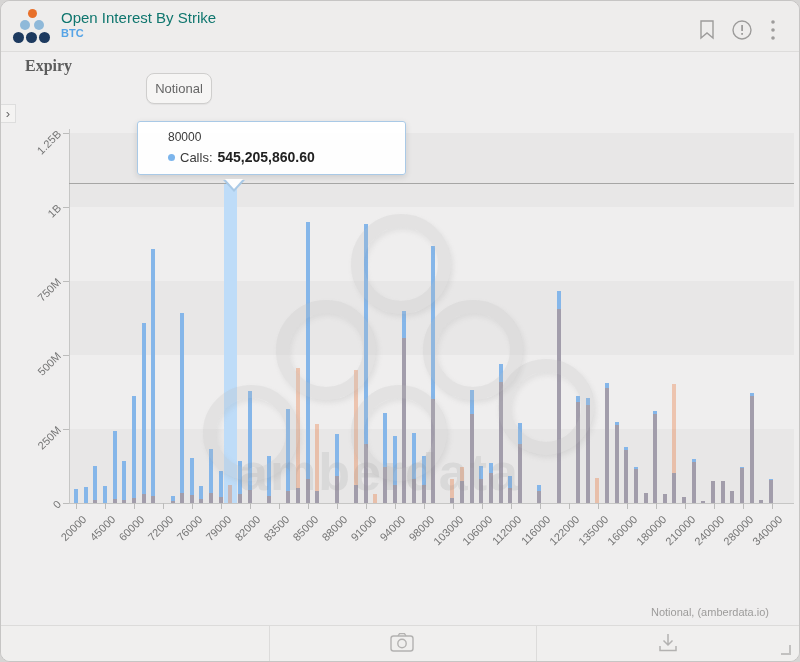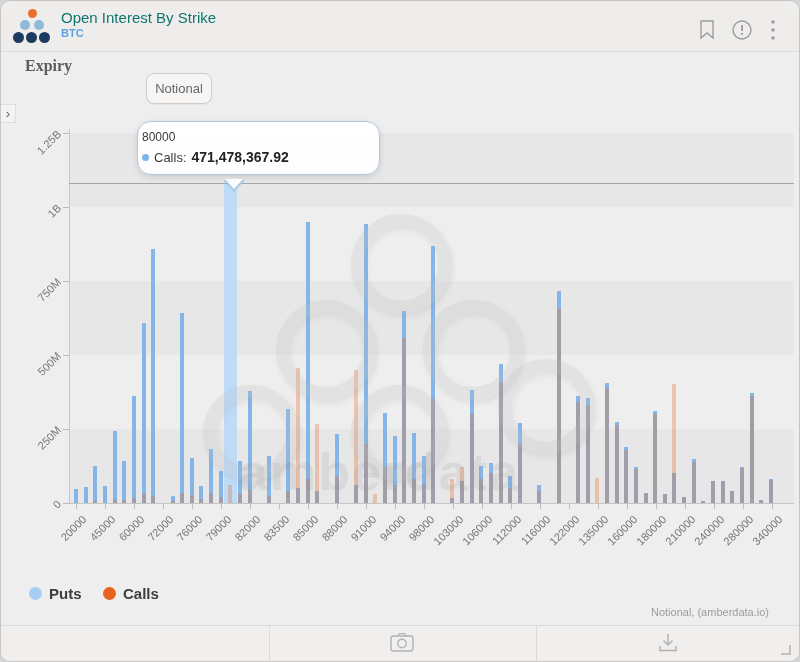--- a/index.html
+++ b/index.html
@@ -22,21 +22,21 @@
   .axline{position:absolute;background:#c6c6c5;z-index:1;}
   .tick{position:absolute;background:#bcbcbb;z-index:1;}
   .ylab,.xlab{position:absolute;font-size:11px;color:#757575;white-space:nowrap;z-index:2;}
   .ylab{width:58px;text-align:right;transform:rotate(-45deg);transform-origin:100% 50%;}
   .xlab{transform:translateX(-100%) rotate(-45deg);transform-origin:100% 0%;}
   .bar{position:absolute;z-index:3;}
   .wring{position:absolute;border-radius:50%;border:13px solid rgba(185,185,185,0.22);box-shadow:2px 3px 5px rgba(150,150,150,0.18), inset 2px 3px 5px rgba(150,150,150,0.15);z-index:4;}
   .wtext{position:absolute;left:238px;top:441px;font-size:52px;font-weight:bold;color:rgba(140,140,140,0.16);letter-spacing:2px;z-index:4;}
   .xhair{position:absolute;left:68px;top:182px;width:725px;height:1px;background:#9a9a99;opacity:.85;z-index:5;}
   
-  .tip{position:absolute;left:136px;top:120px;width:225px;background:rgba(255,255,255,0.96);border:1px solid #a9c9e6;border-radius:14px;box-shadow:0 2px 6px rgba(0,0,0,0.12);padding:8px 12px 9px 4px;z-index:10;}
+  .tip{position:absolute;left:136px;top:120px;width:225px;background:rgba(255,255,255,0.96);border:1px solid #a9c9e6;border-radius:3px;box-shadow:0 2px 6px rgba(0,0,0,0.12);padding:8px 12px 9px 30px;z-index:10;}
   .tip .l1{font-size:12px;color:#3a3a3a;margin-bottom:5px;}
   .tip .l2{font-size:13px;color:#3a3a3a;display:flex;align-items:center;gap:5px;}
   .tip .dot{width:7px;height:7px;border-radius:50%;background:#7cb5ec;display:inline-block;}
   .tip .val{font-weight:bold;color:#222;font-size:14px;}
   .arrow{position:absolute;width:0;height:0;z-index:11;}
   
   .leg{position:absolute;top:584px;left:0;width:100%;height:20px;z-index:20;}
   .leg .item{position:absolute;display:flex;align-items:center;gap:7px;cursor:pointer;}
   .leg .sw{width:13px;height:13px;border-radius:50%;}
   .leg .lt{font-size:15px;font-weight:bold;color:#3d3d3d;}
@@ -286,36 +286,26 @@
       <div class="wring" style="left:497px;top:358px;width:70px;height:70px;"></div>
       <div class="wtext" style="">amberdata</div>
       <div class="xhair" style=""></div>
     </div>
 
   <div class="tip">
     <div class="l1">80000</div>
     <div class="l2">
       <span class="dot"></span>
       <span>Calls:</span>
-      <span class="val">471,478,367.92</span>
+      <span class="val">545,205,860.60</span>
     </div>
   </div>
   <div class="arrow" style="left:222px;top:179px;border-left:11px solid transparent;border-right:11px solid transparent;border-top:12px solid #a9c9e6;"></div>
   <div class="arrow" style="left:224px;top:178px;border-left:9px solid transparent;border-right:9px solid transparent;border-top:10px solid #fdfdfd;"></div>
 
-  <div class="leg">
-    <div class="item" style="left:28px;">
-      <span class="sw" style="background:#a6cdf4;"></span>
-      <span class="lt">Puts</span>
-    </div>
-    <div class="item" style="left:102px;">
-      <span class="sw" style="background:#e8621f;"></span>
-      <span class="lt">Calls</span>
-    </div>
-  </div>
 
   <div class="attrib">Notional, (amberdata.io)</div>
 
   <div class="tbar">
     <div class="tdiv" style="left:268px;"></div>
     <div class="tdiv" style="left:535px;"></div>
     <button class="tbtn" style="left:381px;" title="Screenshot">
       <svg width="26" height="22" viewBox="0 0 26 22">
           <path d="M9 4 l1.5-2.4 h5 L17 4" fill="none" stroke="#b3b2b1" stroke-width="1.4"></path>
           <rect x="2" y="4" width="22" height="15" rx="2.5" fill="none" stroke="#b3b2b1" stroke-width="1.4"></rect>

